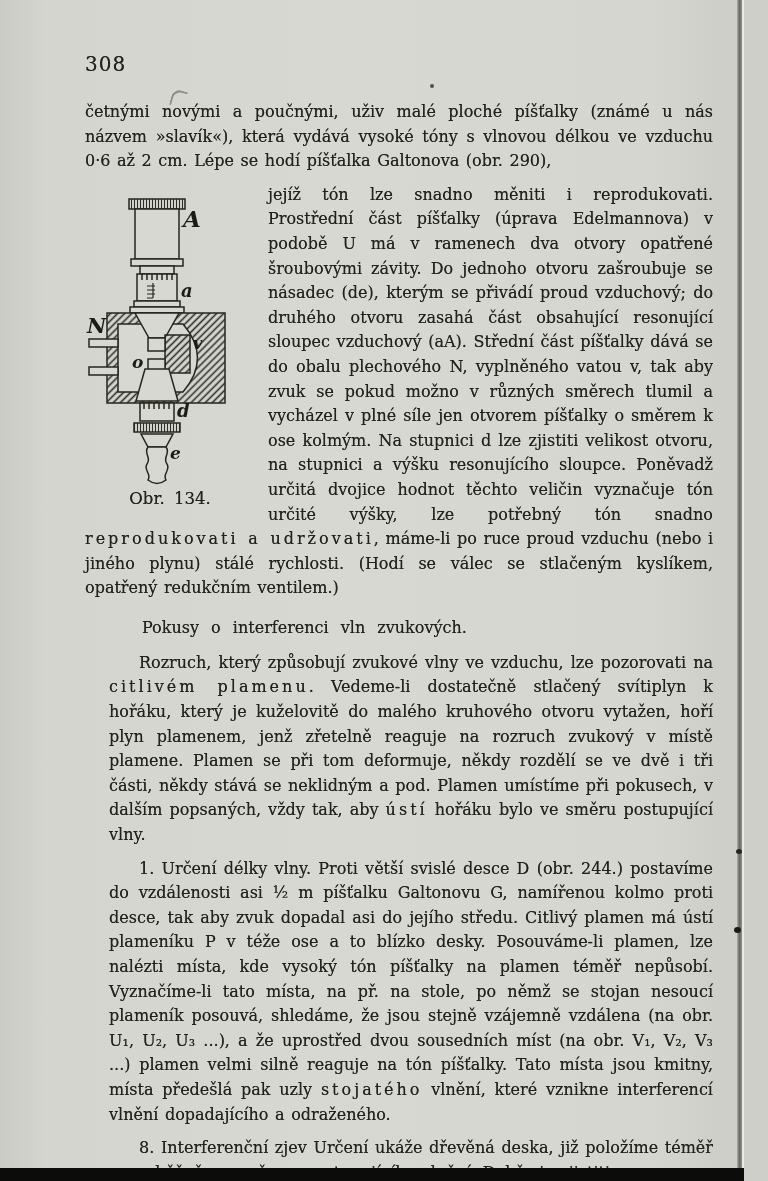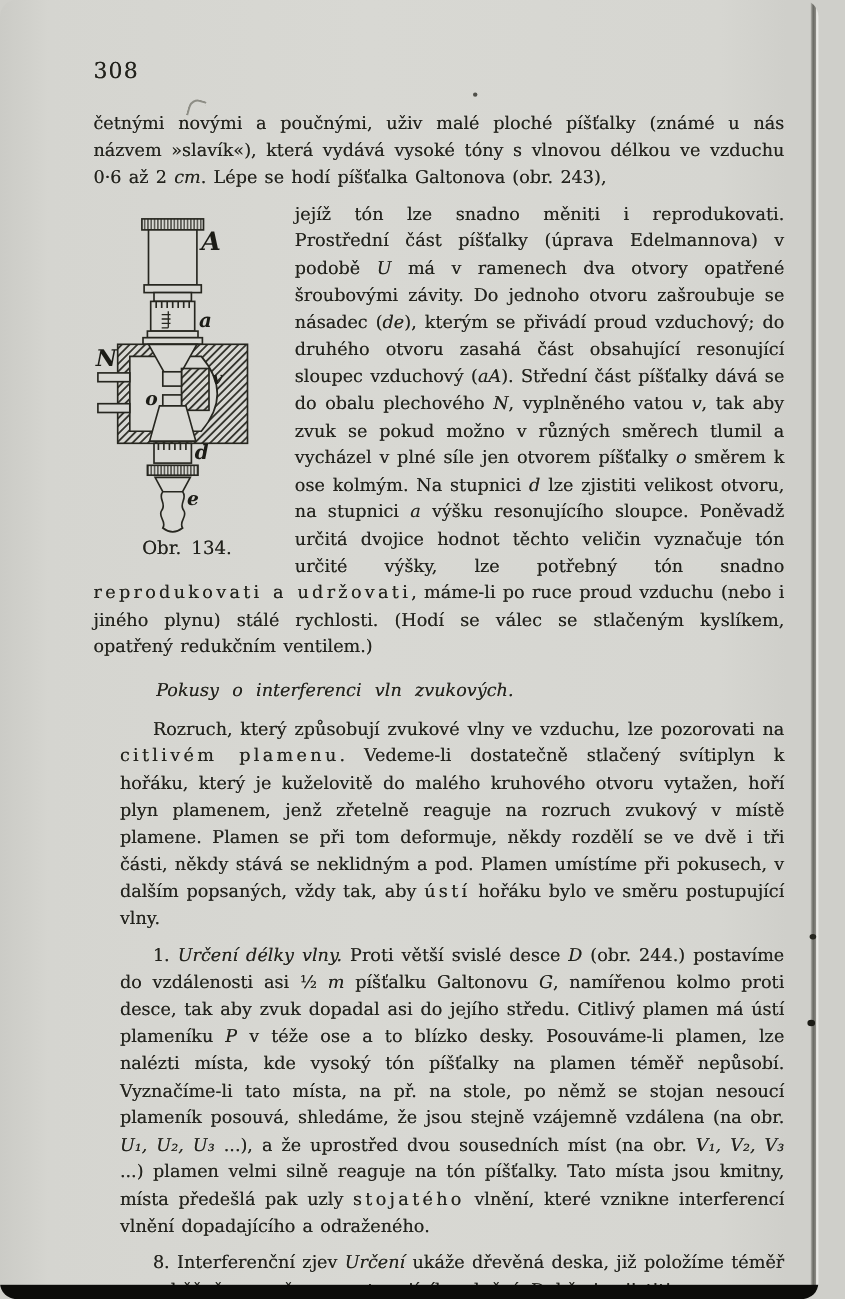--- a/index.html
+++ b/index.html
@@ -5,21 +5,20 @@
   html,body{margin:0;padding:0;}
   body{
     width:768px;height:1181px;overflow:hidden;
     background:#cfcfca;
     font-family:"DejaVu Serif","Liberation Serif",serif;
   }
   .scan{
     position:relative;width:744px;height:1181px;overflow:hidden;
     background:linear-gradient(90deg,#cbcbc6 0%,#d5d5d0 6%,#d8d8d3 45%,#d6d6d1 88%,#cfcfca 96%);
     color:#22221c;
-    border-radius:15px;
   }
   
   .page-edge{position:absolute;top:0;left:737px;width:5px;height:1181px;
     background:linear-gradient(90deg,#b5b5af,#686862 45%,#908f89);}
   .edge-strip{position:absolute;top:0;left:742px;width:26px;height:1181px;
     background:linear-gradient(90deg,#e8e8e4,#f0f0ec 40%,#e3e3df);}
   .bottom-band{position:absolute;left:0;top:1168px;width:768px;height:13px;background:#0c0c0a;}
   .speck{position:absolute;border-radius:50%;}
   .s1{left:736px;top:849px;width:6px;height:5px;background:#26261f;}
   .s2{left:734px;top:927px;width:7px;height:6px;background:#1b1b15;}
@@ -30,21 +29,21 @@
 
   .content{position:absolute;left:85px;top:52px;width:628px;}
   .page-number{font-size:20px;letter-spacing:1px;margin:0 0 24px 0;
     text-shadow:0 0 .5px rgba(30,30,24,.7);}
   p.para{
     margin:0;font-size:16px;line-height:24.6px;text-align:justify;
     word-spacing:1.5px;text-shadow:0 0 .5px rgba(30,30,24,.65);
   }
   p.para + p.para{margin-top:9px;}
   p.indent{text-indent:30px;margin-left:24px;}
-  .seg-i{font-style:italic;}
+  .seg-i{}
   .seg-sp{letter-spacing:3px;}
   .section-heading{
     clear:left;margin:15px 0 11px 57px;font-size:16px;font-weight:normal;
     line-height:24px;word-spacing:7px;text-shadow:0 0 .5px rgba(30,30,24,.65);
   }
   .flow{margin-top:9px;}
   .fig{float:left;width:170px;margin:4px 13px 0 0;}
   .fig svg{display:block;}
   .fig-caption{
     text-align:center;font-size:16.5px;margin-top:2px;word-spacing:4px;
@@ -55,21 +54,21 @@
 <body>
 
 <div class="scan">
 
   <div class="mark-stroke"></div>
   <div class="mark-dot"></div>
 
   <div class="content">
     <div class="page-number">308</div>
 
-    <p class="para"><span>četnými novými a poučnými, uživ malé ploché píšťalky (známé u nás názvem »slavík«), která vydává vysoké tóny s vlnovou délkou ve vzduchu 0·6 až 2 </span><span class="seg-i">cm</span><span>. Lépe se hodí píšťalka Galtonova (obr. 243),</span></p>
+    <p class="para"><span>četnými novými a poučnými, uživ malé ploché píšťalky (známé u nás názvem »slavík«), která vydává vysoké tóny s vlnovou délkou ve vzduchu 0·6 až 2 </span><span class="seg-i">cm</span><span>. Lépe se hodí píšťalka Galtonova (obr. 290),</span></p>
 
     <div class="flow">
       <figure class="fig" style="margin-left:0;margin-top:4px;">
         <svg width="170" height="300" viewBox="0 0 170 300">
           <defs>
             <pattern id="hatch" patternUnits="userSpaceOnUse" width="5" height="5" patternTransform="rotate(45)">
               <rect width="5" height="5" fill="#d8d8d3"></rect>
               <line x1="2.5" y1="0" x2="2.5" y2="5" stroke="#2e2e27" stroke-width="1.6"></line>
             </pattern>
             <pattern id="knurl" patternUnits="userSpaceOnUse" width="3" height="12">

